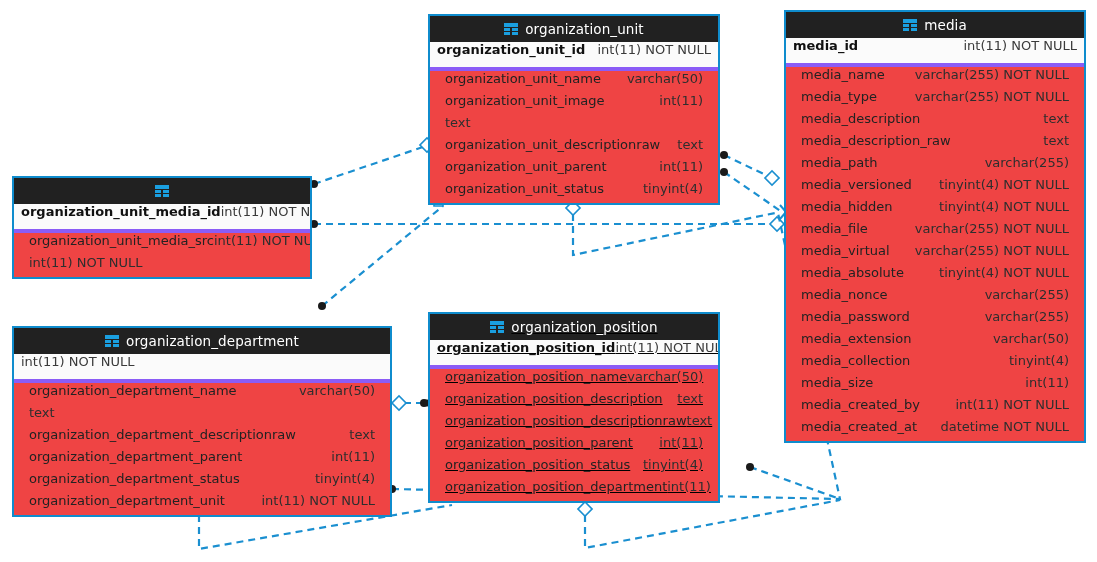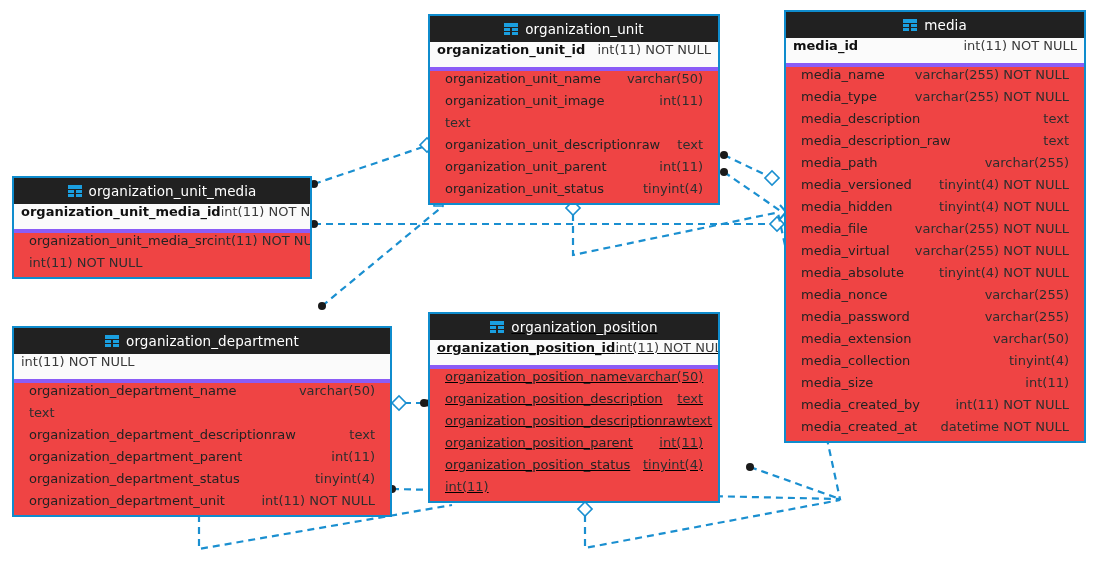--- a/index.html
+++ b/index.html
@@ -286,21 +286,20 @@
       </div>
       <div class="table-box" style="left: 12px; top: 176px; width: 300px;">
         <div class="tbl-header">
           <span class="tbl-icon">
             <i class="bar"></i>
             <i class="c1"></i>
             <i class="c2"></i>
             <i class="c3"></i>
             <i class="c4"></i>
           </span>
-          <span>organization_unit_media</span>
         </div>
         <div class="pk-row">
           <span class="col-name">organization_unit_media_id</span>
           <span class="col-type">int(11) NOT NULL</span>
         </div>
         <div class="fld-row">
           <span class="col-name">organization_unit_media_src</span>
           <span class="col-type">int(11) NOT NULL</span>
         </div>
         <div class="fld-row">
@@ -374,18 +373,19 @@
         </div>
         <div class="fld-row">
           <span class="col-name">organization_position_parent</span>
           <span class="col-type">int(11)</span>
         </div>
         <div class="fld-row">
           <span class="col-name">organization_position_status</span>
           <span class="col-type">tinyint(4)</span>
         </div>
         <div class="fld-row">
+          <span class="col-name">organization_position_department</span>
           <span class="col-type">int(11)</span>
         </div>
       </div>
     </div>
 
 </div>
 
 </body></html>

